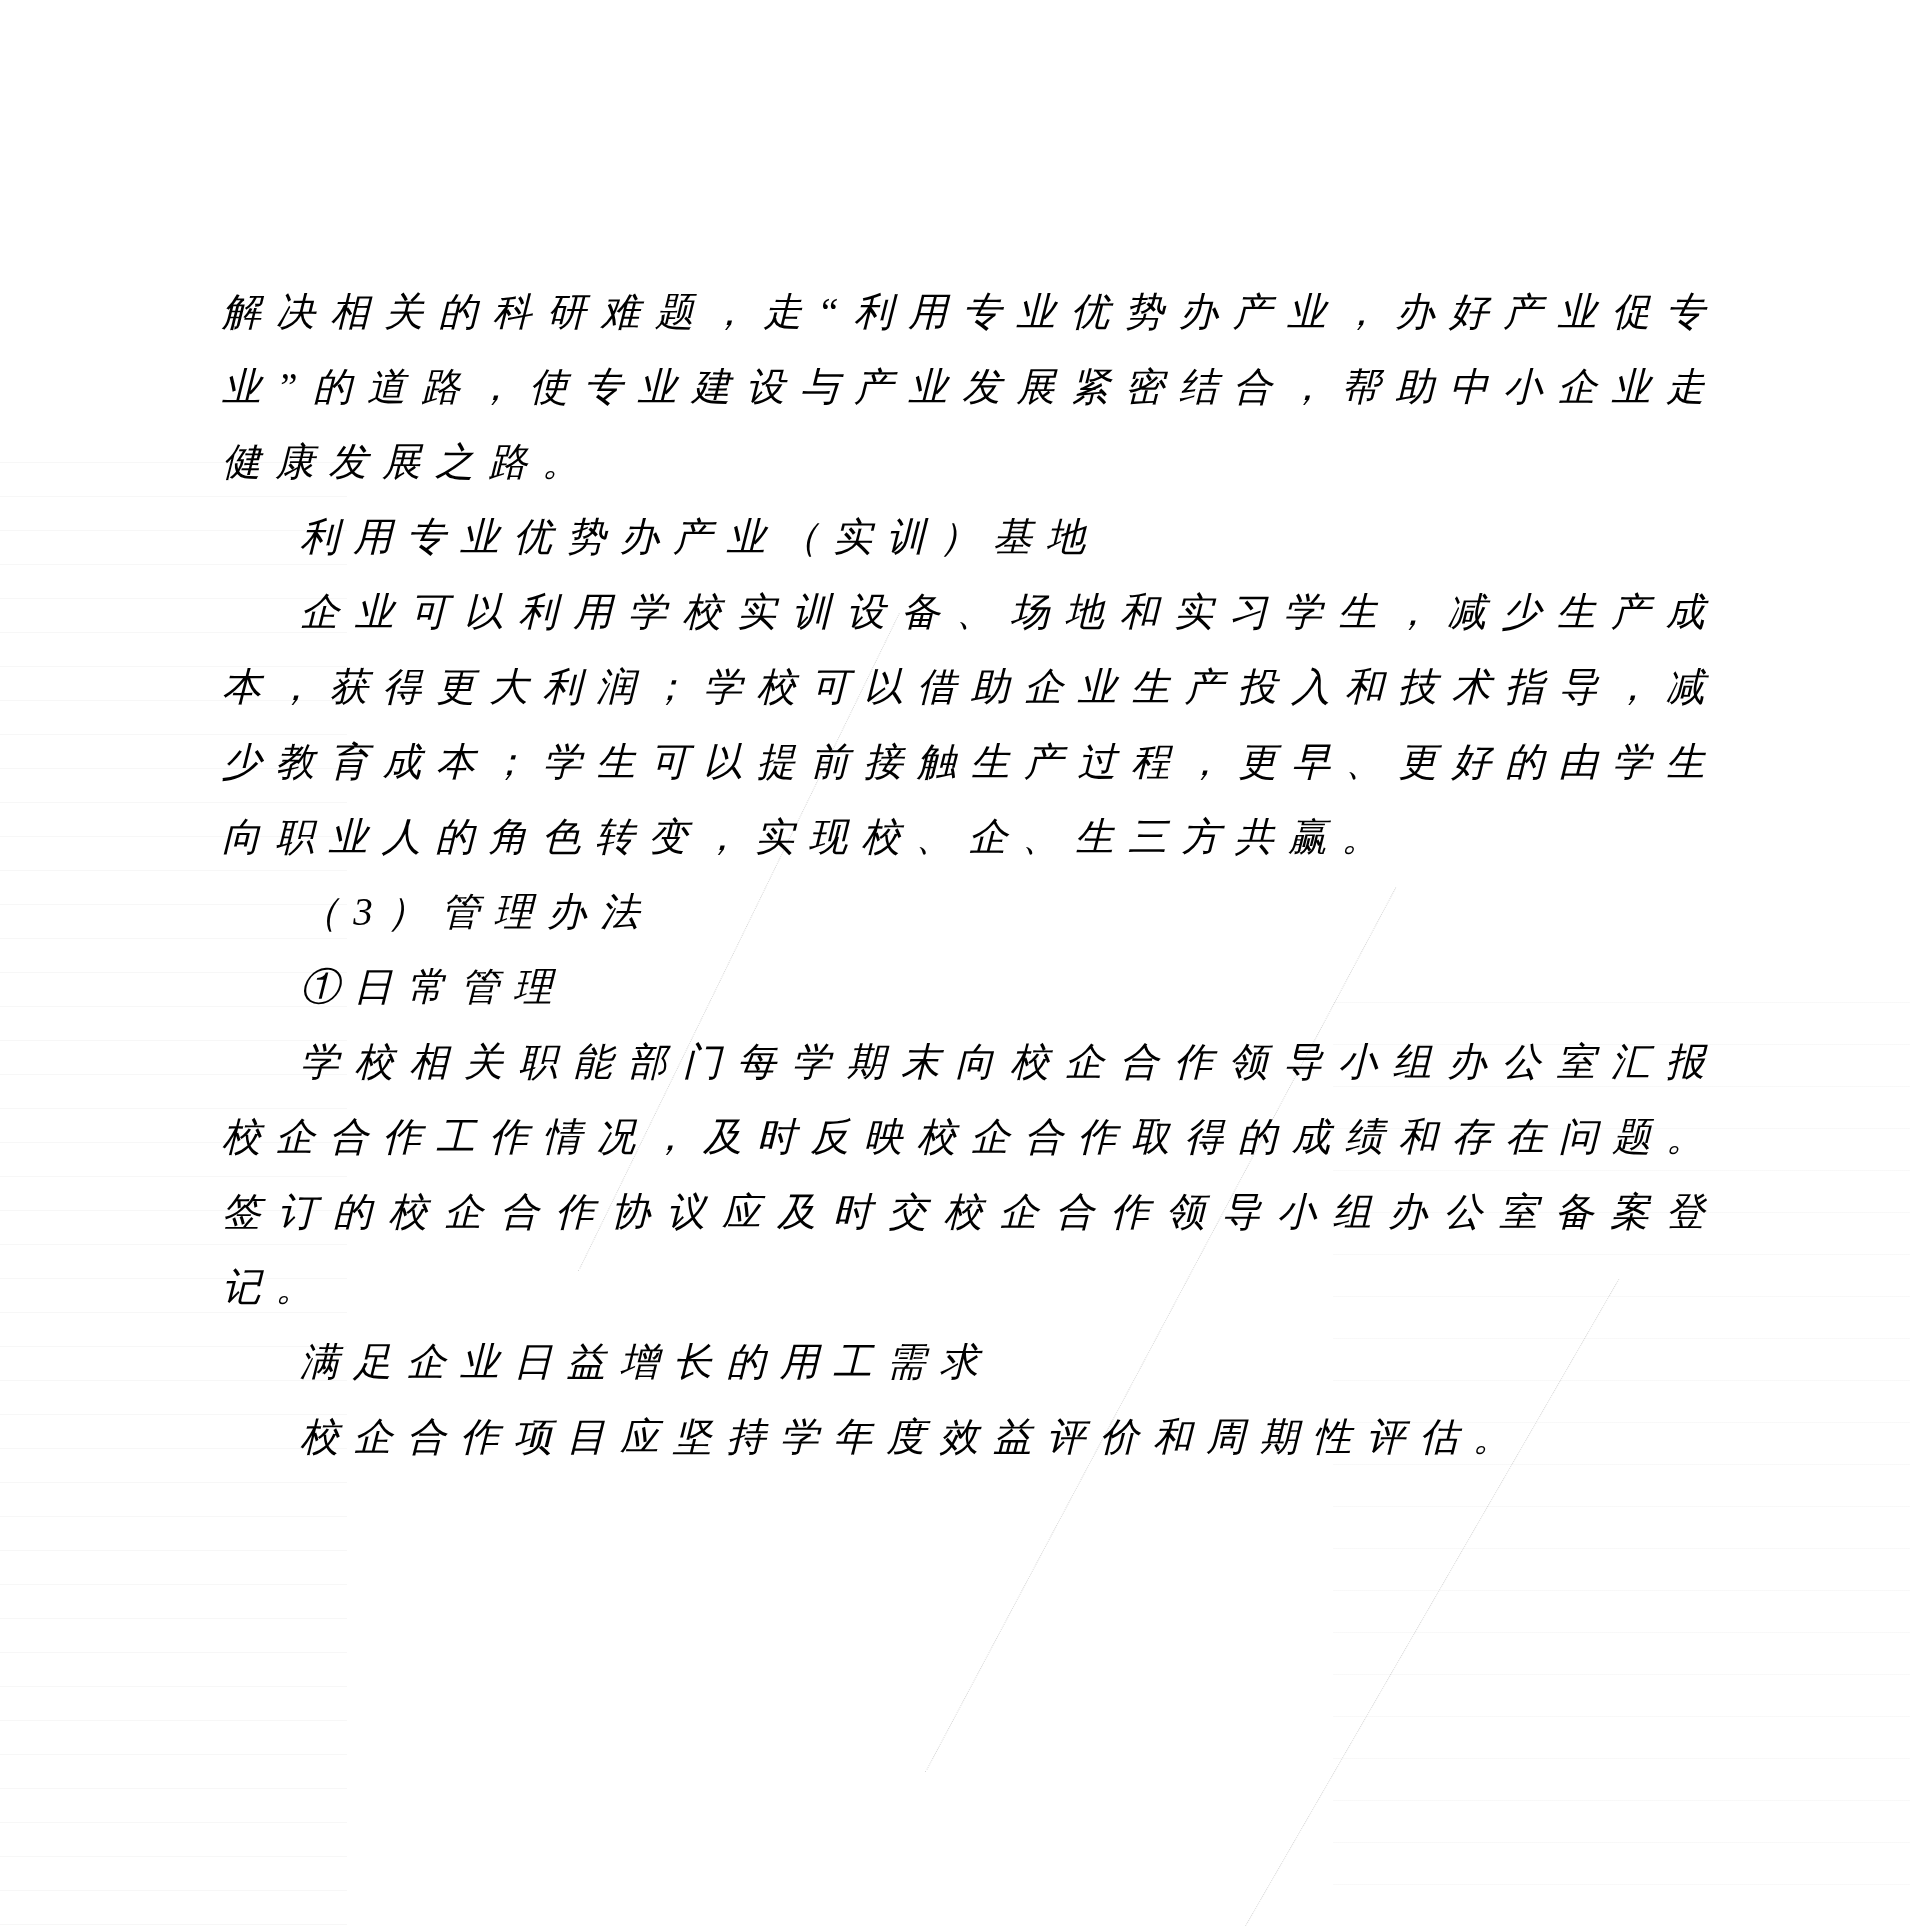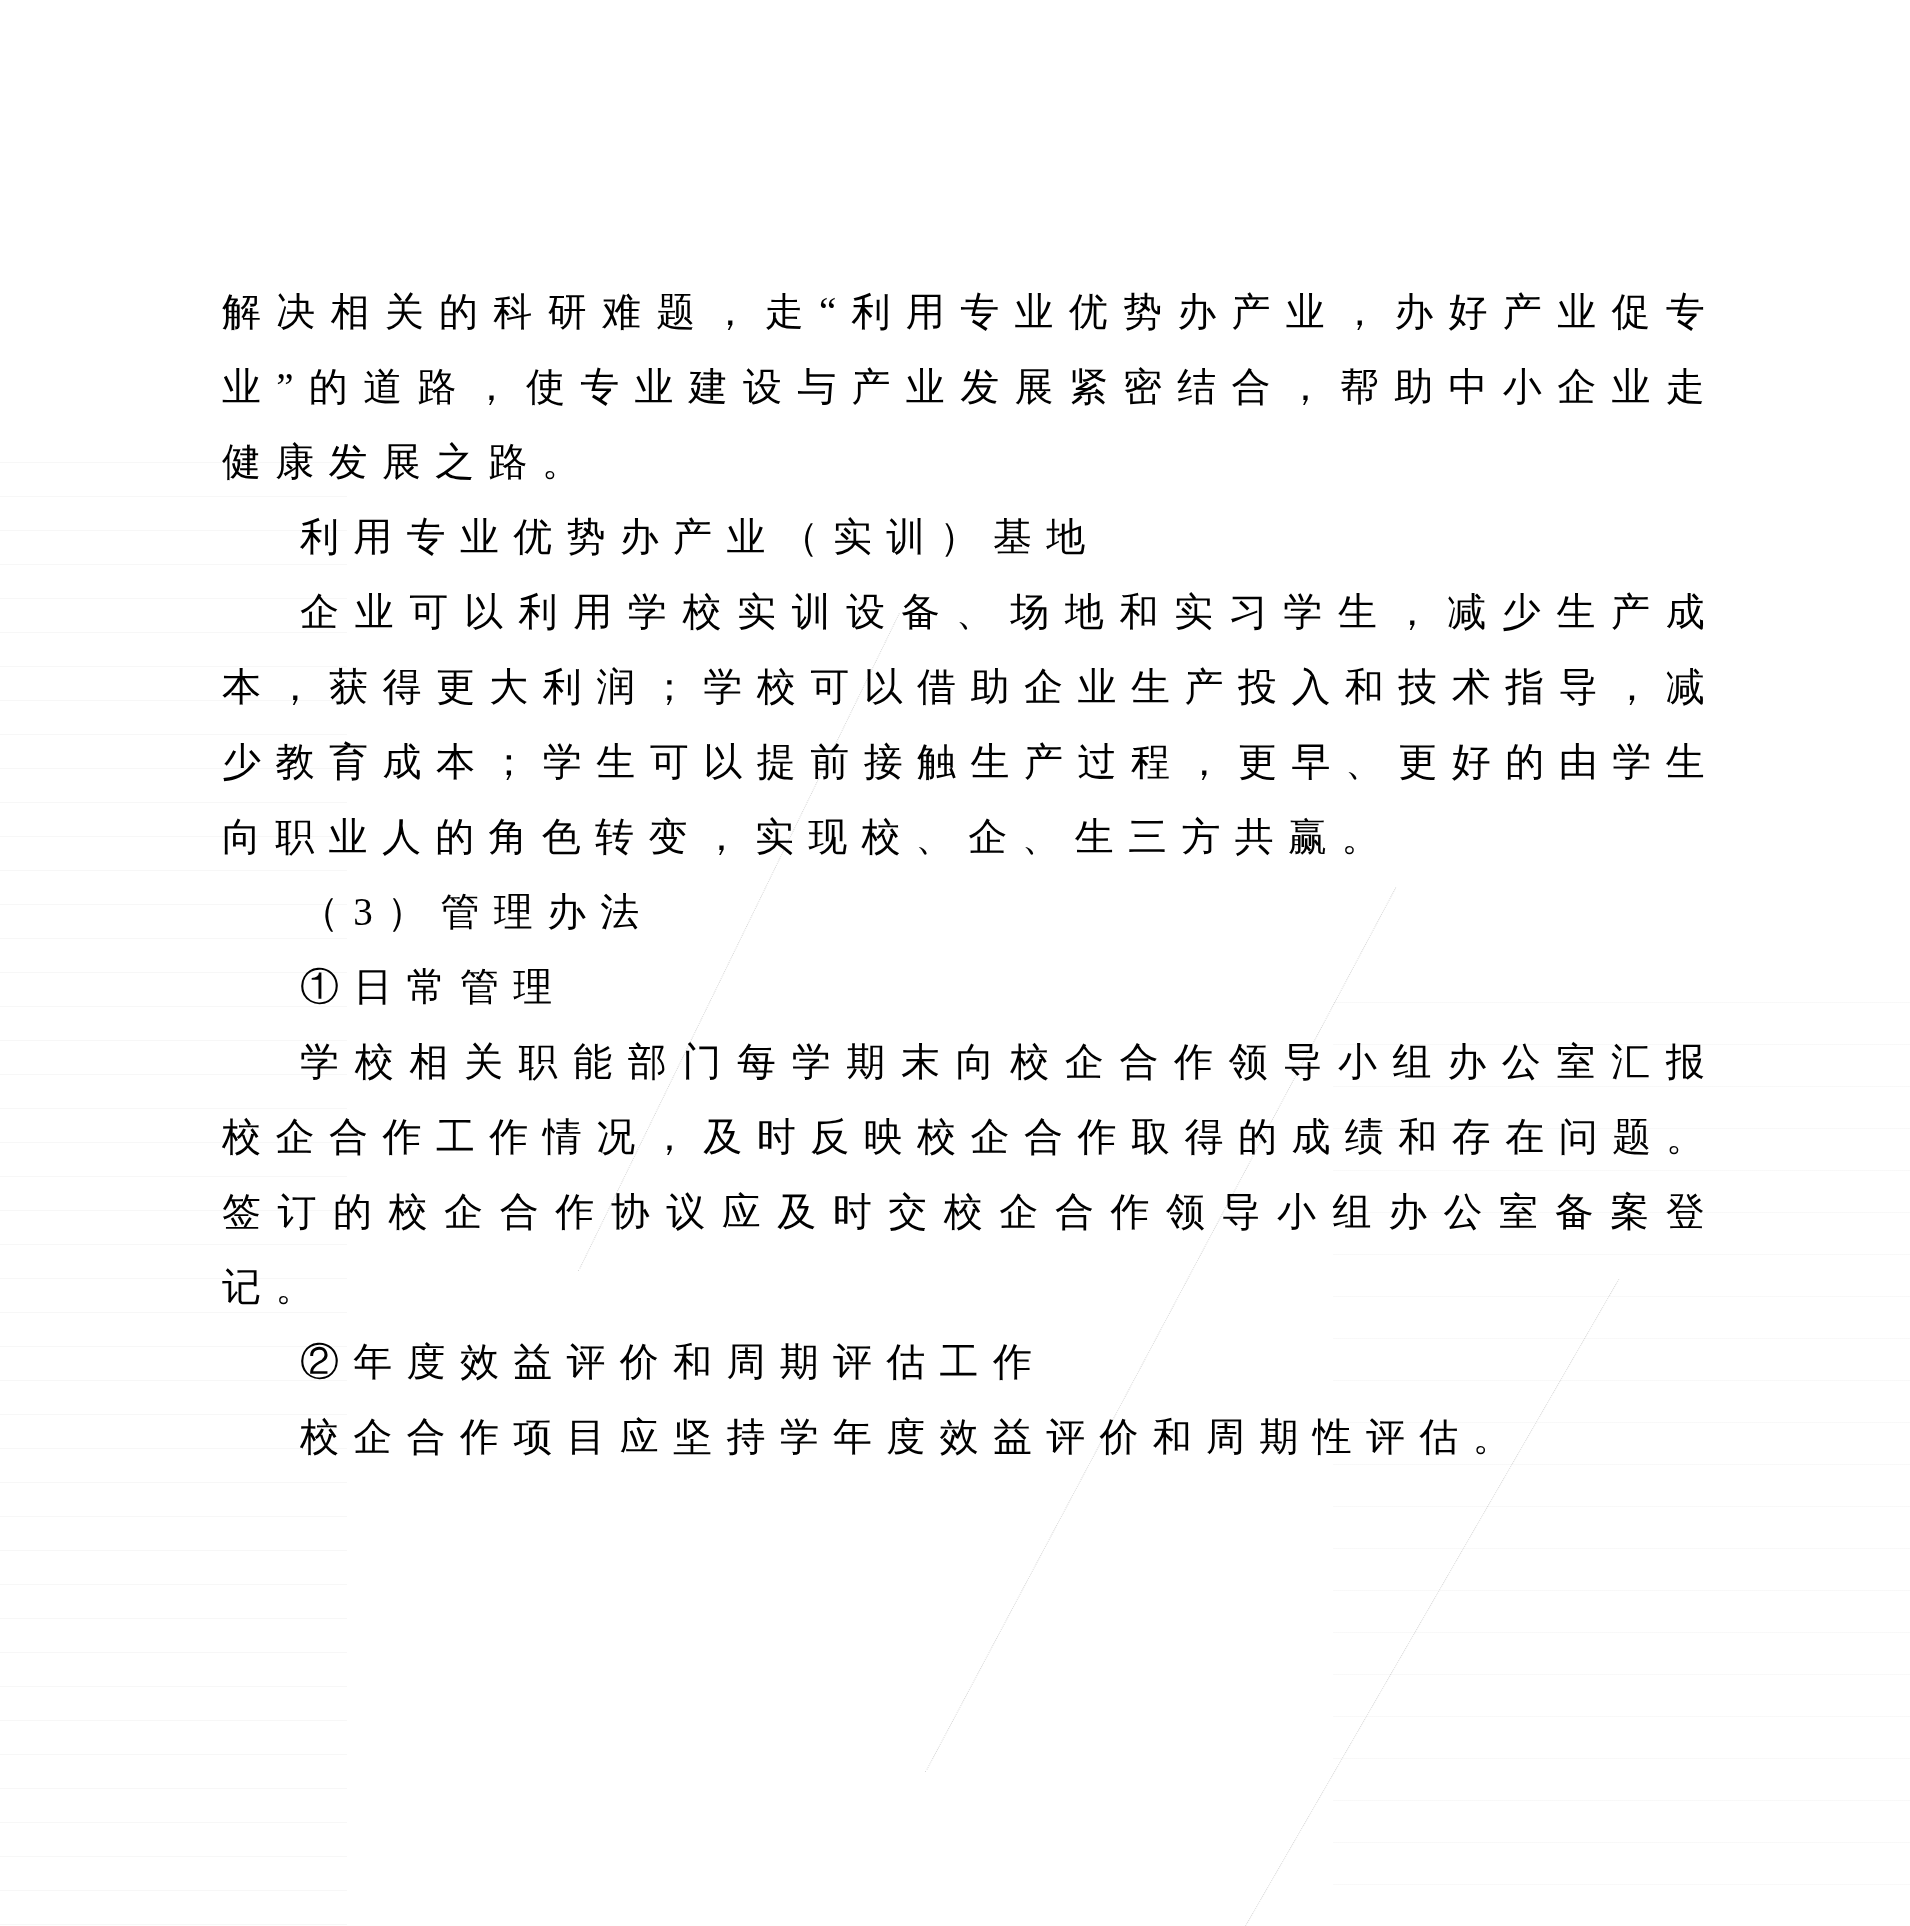--- a/index.html
+++ b/index.html
@@ -60,20 +60,21 @@
   .content {
     position: absolute;
     left: 222px;
     top: 274px;
     width: 1497px;
     color: #000;
     font-size: 39px;
     line-height: 75px;
     letter-spacing: 14.3px;
     text-align: justify;
+    font-style: italic; 
   }
   .content p {
     margin: 0;
     padding: 0;
   }
   .content p.indent {
     text-indent: 2em;
   }
 </style>
 </head>
@@ -90,19 +91,19 @@
     <div class="diag d4"></div>
   </div>
 
   <div class="content">
     <p>解决相关的科研难题，走“利用专业优势办产业，办好产业促专业”的道路，使专业建设与产业发展紧密结合，帮助中小企业走健康发展之路。</p>
     <p class="indent">利用专业优势办产业（实训）基地</p>
     <p class="indent">企业可以利用学校实训设备、场地和实习学生，减少生产成本，获得更大利润；学校可以借助企业生产投入和技术指导，减少教育成本；学生可以提前接触生产过程，更早、更好的由学生向职业人的角色转变，实现校、企、生三方共赢。</p>
     <p class="indent">（3）管理办法</p>
     <p class="indent">①日常管理</p>
     <p class="indent">学校相关职能部门每学期末向校企合作领导小组办公室汇报校企合作工作情况，及时反映校企合作取得的成绩和存在问题。签订的校企合作协议应及时交校企合作领导小组办公室备案登记。</p>
-    <p class="indent">②年度效益评价和周期评估工作</p>
+    <p class="indent">满足企业日益增长的用工需求</p>
     <p class="indent">校企合作项目应坚持学年度效益评价和周期性评估。</p>
 
   </div>
 
 </div>
 
 
 </body></html>

